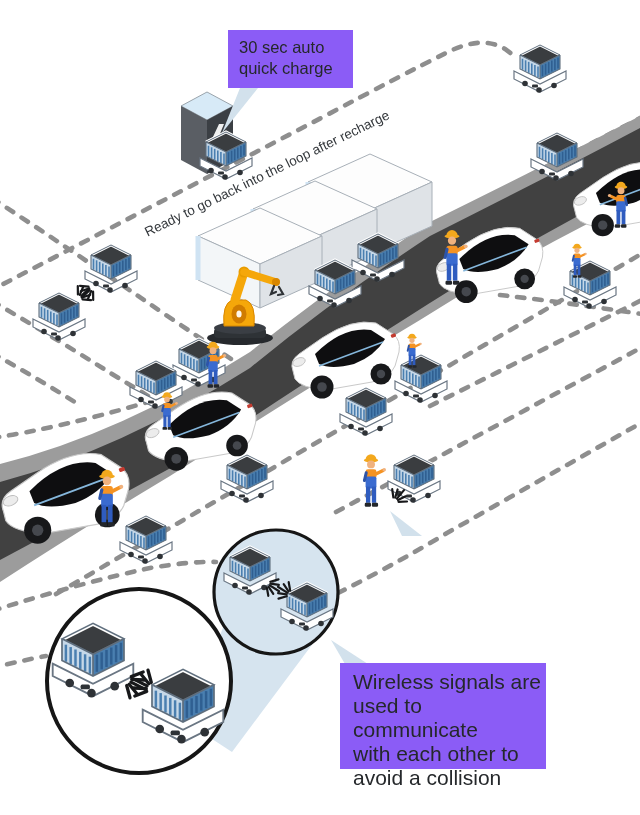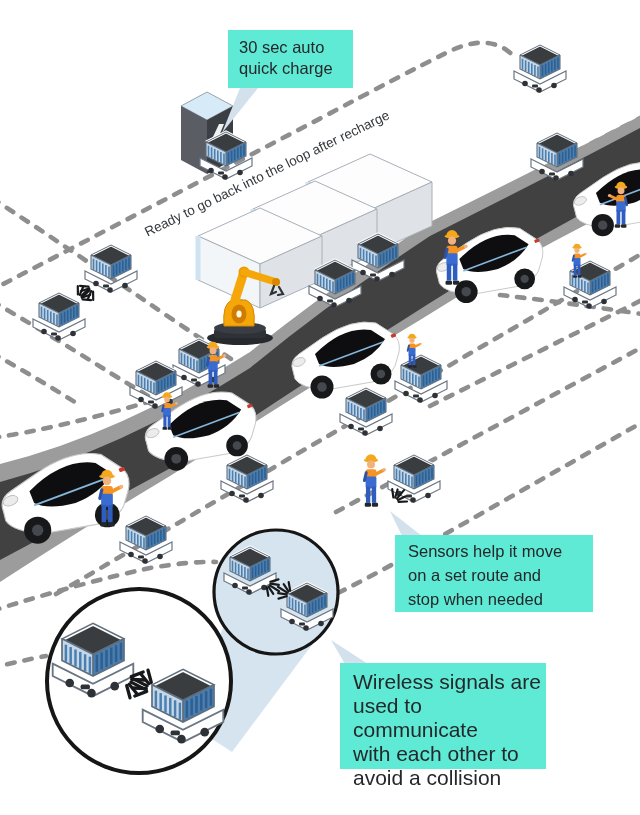--- a/index.html
+++ b/index.html
@@ -1,19 +1,19 @@
 <!DOCTYPE html>
 <html><head>
 <meta charset="utf-8">
 <style>
   html,body{margin:0;padding:0;background:#ffffff;}
   .stage{position:relative;width:640px;height:815px;overflow:hidden;background:#fff;
          font-family:"Liberation Sans",sans-serif;}
   .stage svg{position:absolute;left:0;top:0;}
-  .callout{position:absolute;background:#5eead4;color:#25282b;white-space:pre-line;
+  .callout{position:absolute;background:#8b5cf6;color:#25282b;white-space:pre-line;
            box-sizing:border-box;font-family:"Liberation Sans",sans-serif;}
   .callout-charge{left:228px;top:30px;width:125px;height:58px;font-size:16.5px;line-height:21px;padding:7px 0 0 11px;}
   .callout-sensors{left:395px;top:535px;width:198px;height:77px;font-size:16.5px;line-height:24px;padding:4px 0 0 13px;}
   .callout-wireless{left:340px;top:663px;width:206px;height:106px;font-size:21px;line-height:24px;padding:7px 0 0 13px;}
   .rotated-label{position:absolute;left:125px;top:166px;width:284px;text-align:center;
                  font-size:13.5px;color:#34383c;transform:rotate(-26deg);}
 </style>
 </head>
 <body>
 
@@ -767,21 +767,18 @@
         <line x1="396.9" y1="498.6" x2="404.0" y2="490.1" stroke="#17181a" stroke-width="2.2" stroke-linecap="round"></line>
         <line x1="398.0" y1="500.0" x2="405.7" y2="496.3" stroke="#17181a" stroke-width="2.2" stroke-linecap="round"></line>
         <line x1="398.5" y1="501.8" x2="407.0" y2="501.5" stroke="#17181a" stroke-width="2.2" stroke-linecap="round"></line>
       </g>
       <polygon points="240,88 258,88 222,133" fill="#d2e1ec"></polygon>
       <polygon points="402,536 422,536 390,511" fill="#d2e1ec"></polygon>
       <polygon points="345,664 368,664 331,640" fill="#d2e1ec"></polygon>
     </svg>
   <div class="callout callout-charge">30 sec auto
 quick charge</div>
-  <div class="callout callout-sensors">Sensors help it move
-on a set route and
-stop when needed</div>
   <div class="callout callout-wireless">Wireless signals are
 used to communicate
 with each other to
 avoid a collision</div>
   <div class="rotated-label">Ready to go back into the loop after recharge</div>
 </div>
 
 </body></html>

